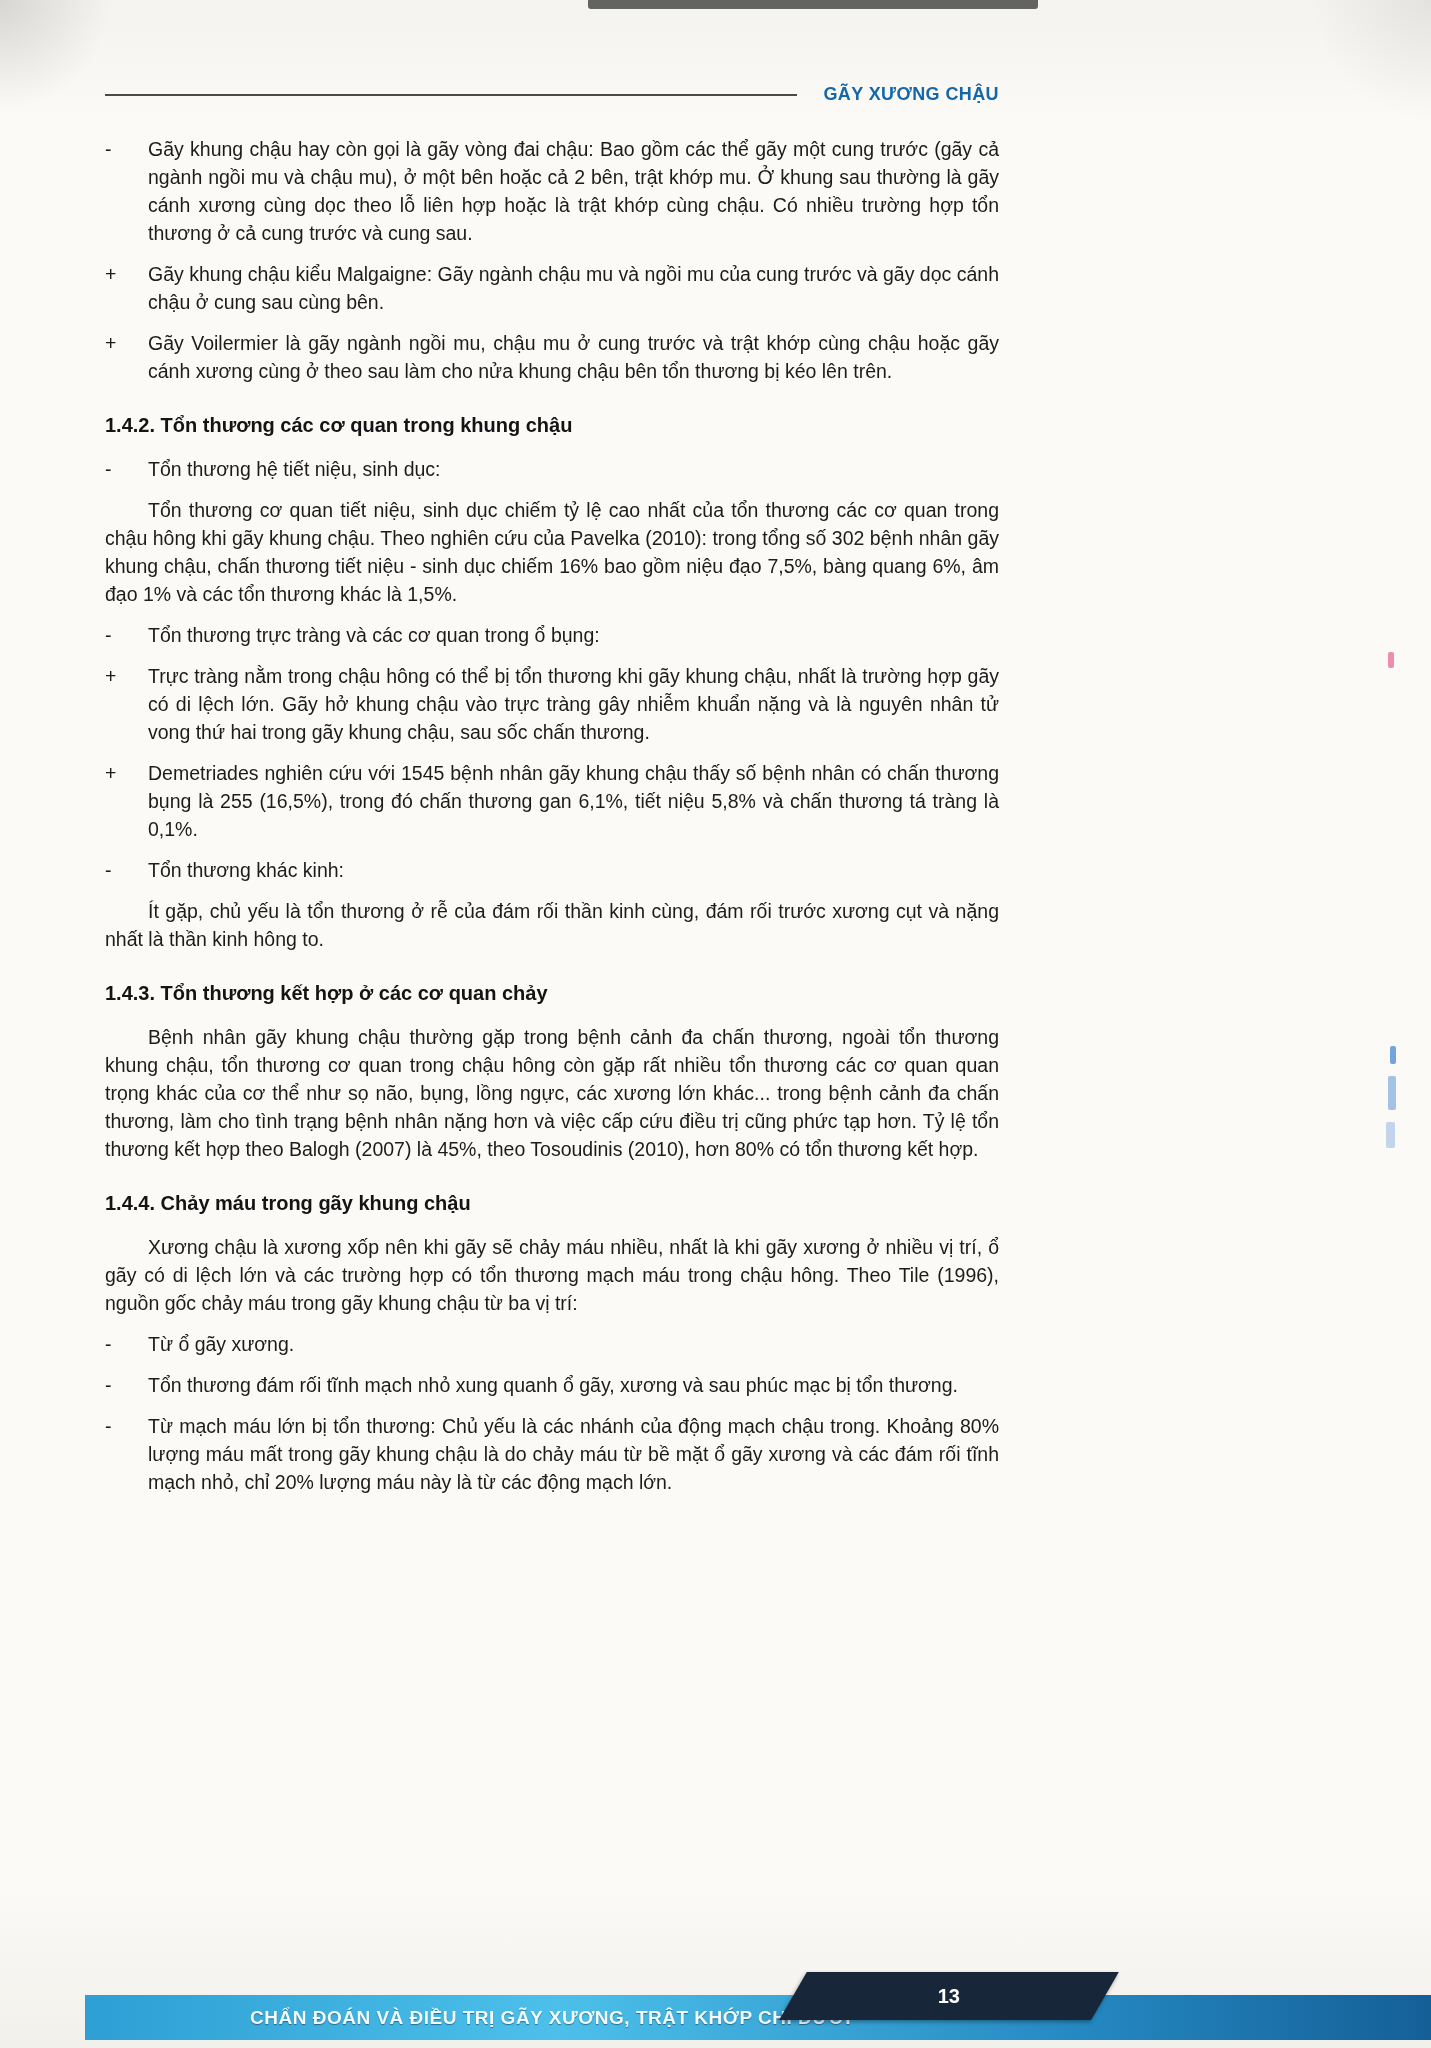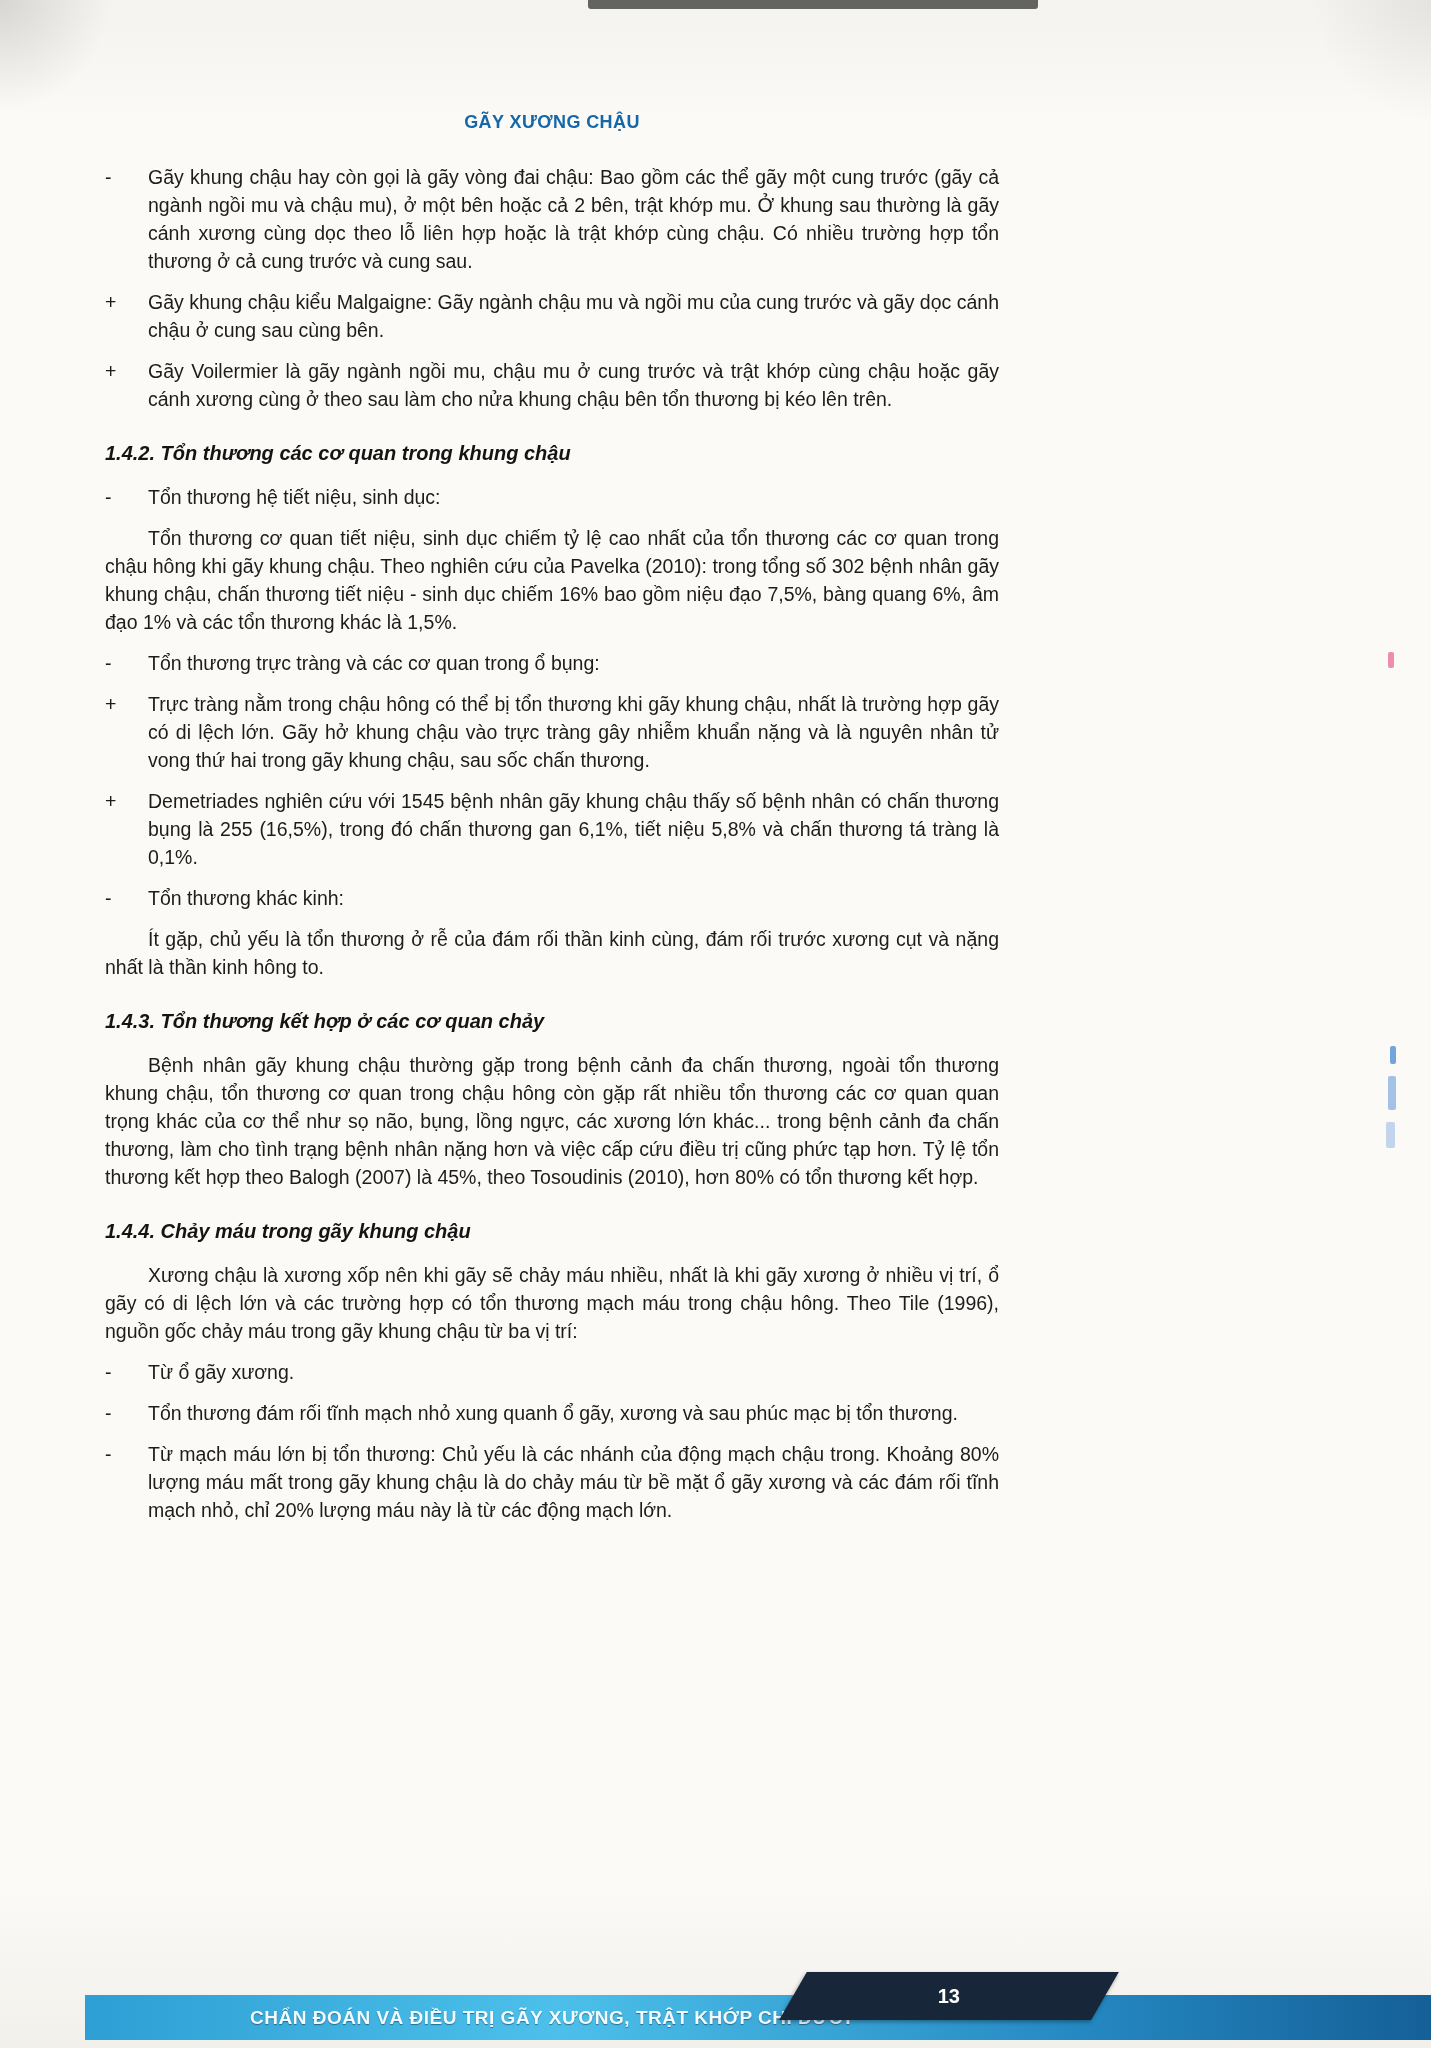--- a/index.html
+++ b/index.html
@@ -17,33 +17,33 @@
       linear-gradient(180deg,#f4f3ef 0%,#fbfaf7 6%,#fbfaf7 92%,#f1f0eb 100%);
   }
   .top-strip{
     position:absolute;left:588px;top:0;width:450px;height:9px;
     background:#3f3e3c;opacity:.8;border-radius:0 0 3px 3px;
   }
   .content{
     position:absolute;left:105px;top:84px;width:894px;
   }
   .page-header{
-    display:flex;align-items:center;gap:26px;margin-bottom:30px;flex-direction:column;
+    display:flex;align-items:center;gap:26px;margin-bottom:30px;
   }
   .rule{flex:1;height:0;border-top:2px solid #4a4a4a;}
   .header-title{
     flex:none;color:#1467a9;font-weight:bold;font-size:18px;letter-spacing:.4px;
     white-space:nowrap;
   }
   .page-body{font-size:19.5px;line-height:28px;text-align:justify;}
   .li{display:flex;margin:13px 0;}
   .li .marker{width:43px;flex:none;}
   .li .li-text{flex:1;}
   .heading{
-    font-weight:bold;font-style:italic;font-size:20px;line-height:28px;
+    font-weight:bold;font-size:20px;line-height:28px;
     margin:26px 0 16px 0;text-align:left;color:#141414;
   }
   .para{text-indent:43px;margin:13px 0;}
 
   
   .footer-bar{
     position:absolute;left:85px;right:0;bottom:8px;height:45px;
     background:linear-gradient(90deg,#2d9fd4 0%,#4cc0ea 35%,#2487c0 75%,#155f97 100%);
     display:flex;align-items:center;
   }

